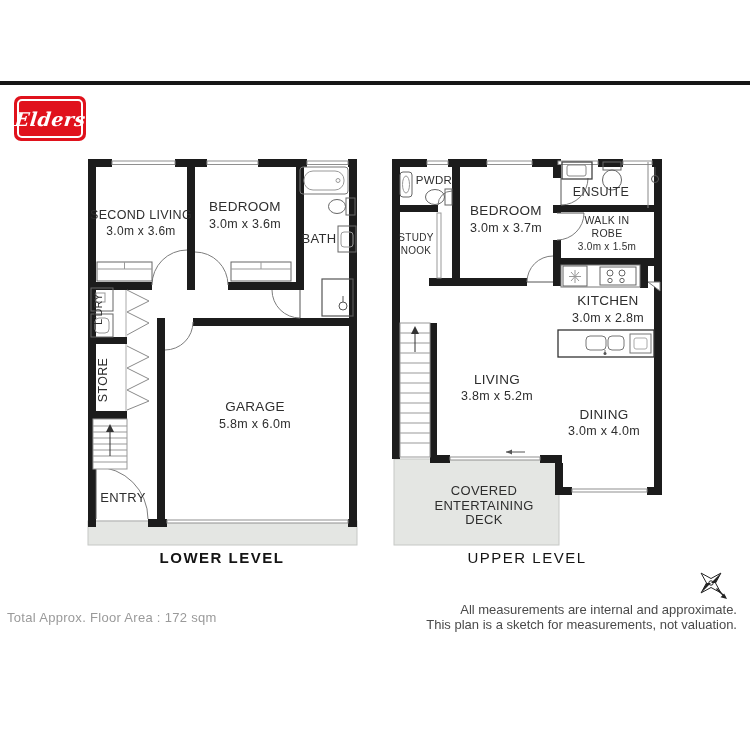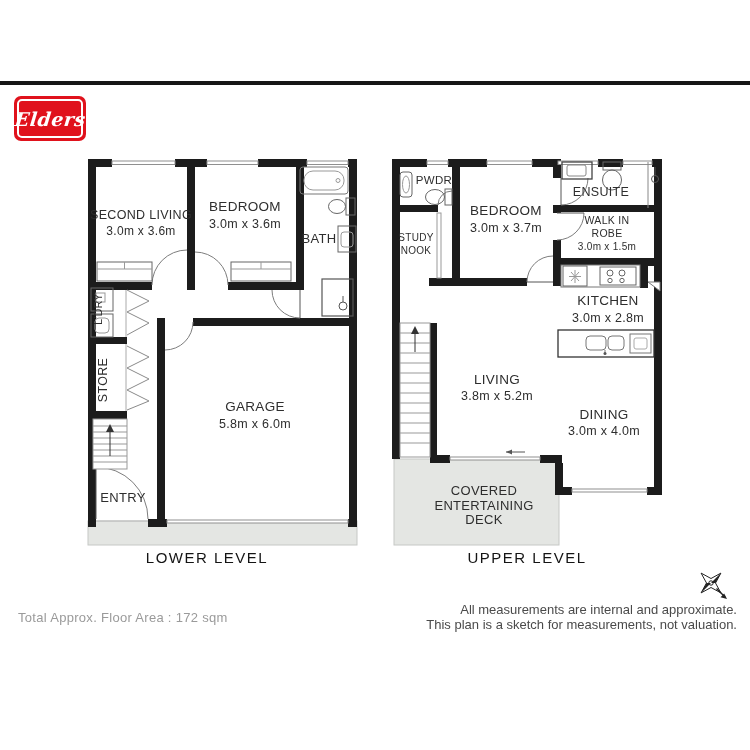--- a/index.html
+++ b/index.html
@@ -8,23 +8,23 @@
   .top-rule{position:absolute;left:0;top:81px;width:750px;height:4px;background:#161616;}
   .logo{position:absolute;left:14px;top:96px;width:72px;height:45px;background:#E0121C;border-radius:7px;}
   .logo-inner{position:absolute;inset:3px;border:2px solid #fff;border-radius:5px;
               display:flex;align-items:center;justify-content:center;}
   .logo-inner span{color:#fff;font-family:"DejaVu Serif",serif;font-style:italic;font-weight:700;
                    font-size:19px;transform:skewX(-6deg);letter-spacing:.5px;}
   svg.plan{position:absolute;left:0;top:0;}
   svg text{font-family:"Liberation Sans",sans-serif;fill:#2E2E2E;letter-spacing:.3px;}
   .level-title{position:absolute;top:549px;width:270px;text-align:center;font-size:15px;
                letter-spacing:1.5px;color:#141414;}
-  .level-title.lower{left:72px;}
+  .level-title.lower{left:87px;font-weight:bold;}
   .level-title.upper{left:392px;text-align:center;}
-  .footer-left{position:absolute;left:18px;top:610px;font-size:13px;color:#9A9A9A;letter-spacing:.3px;}
+  .footer-left{position:absolute;left:7px;top:610px;font-size:13px;color:#9A9A9A;letter-spacing:.3px;}
   .footer-right{position:absolute;right:13px;top:603px;text-align:right;font-size:13px;
                 color:#4A4A4A;line-height:14.5px;}
 </style>
 </head>
 <body>
 
 <div class="page">
 
   <div class="top-rule"></div>
 

